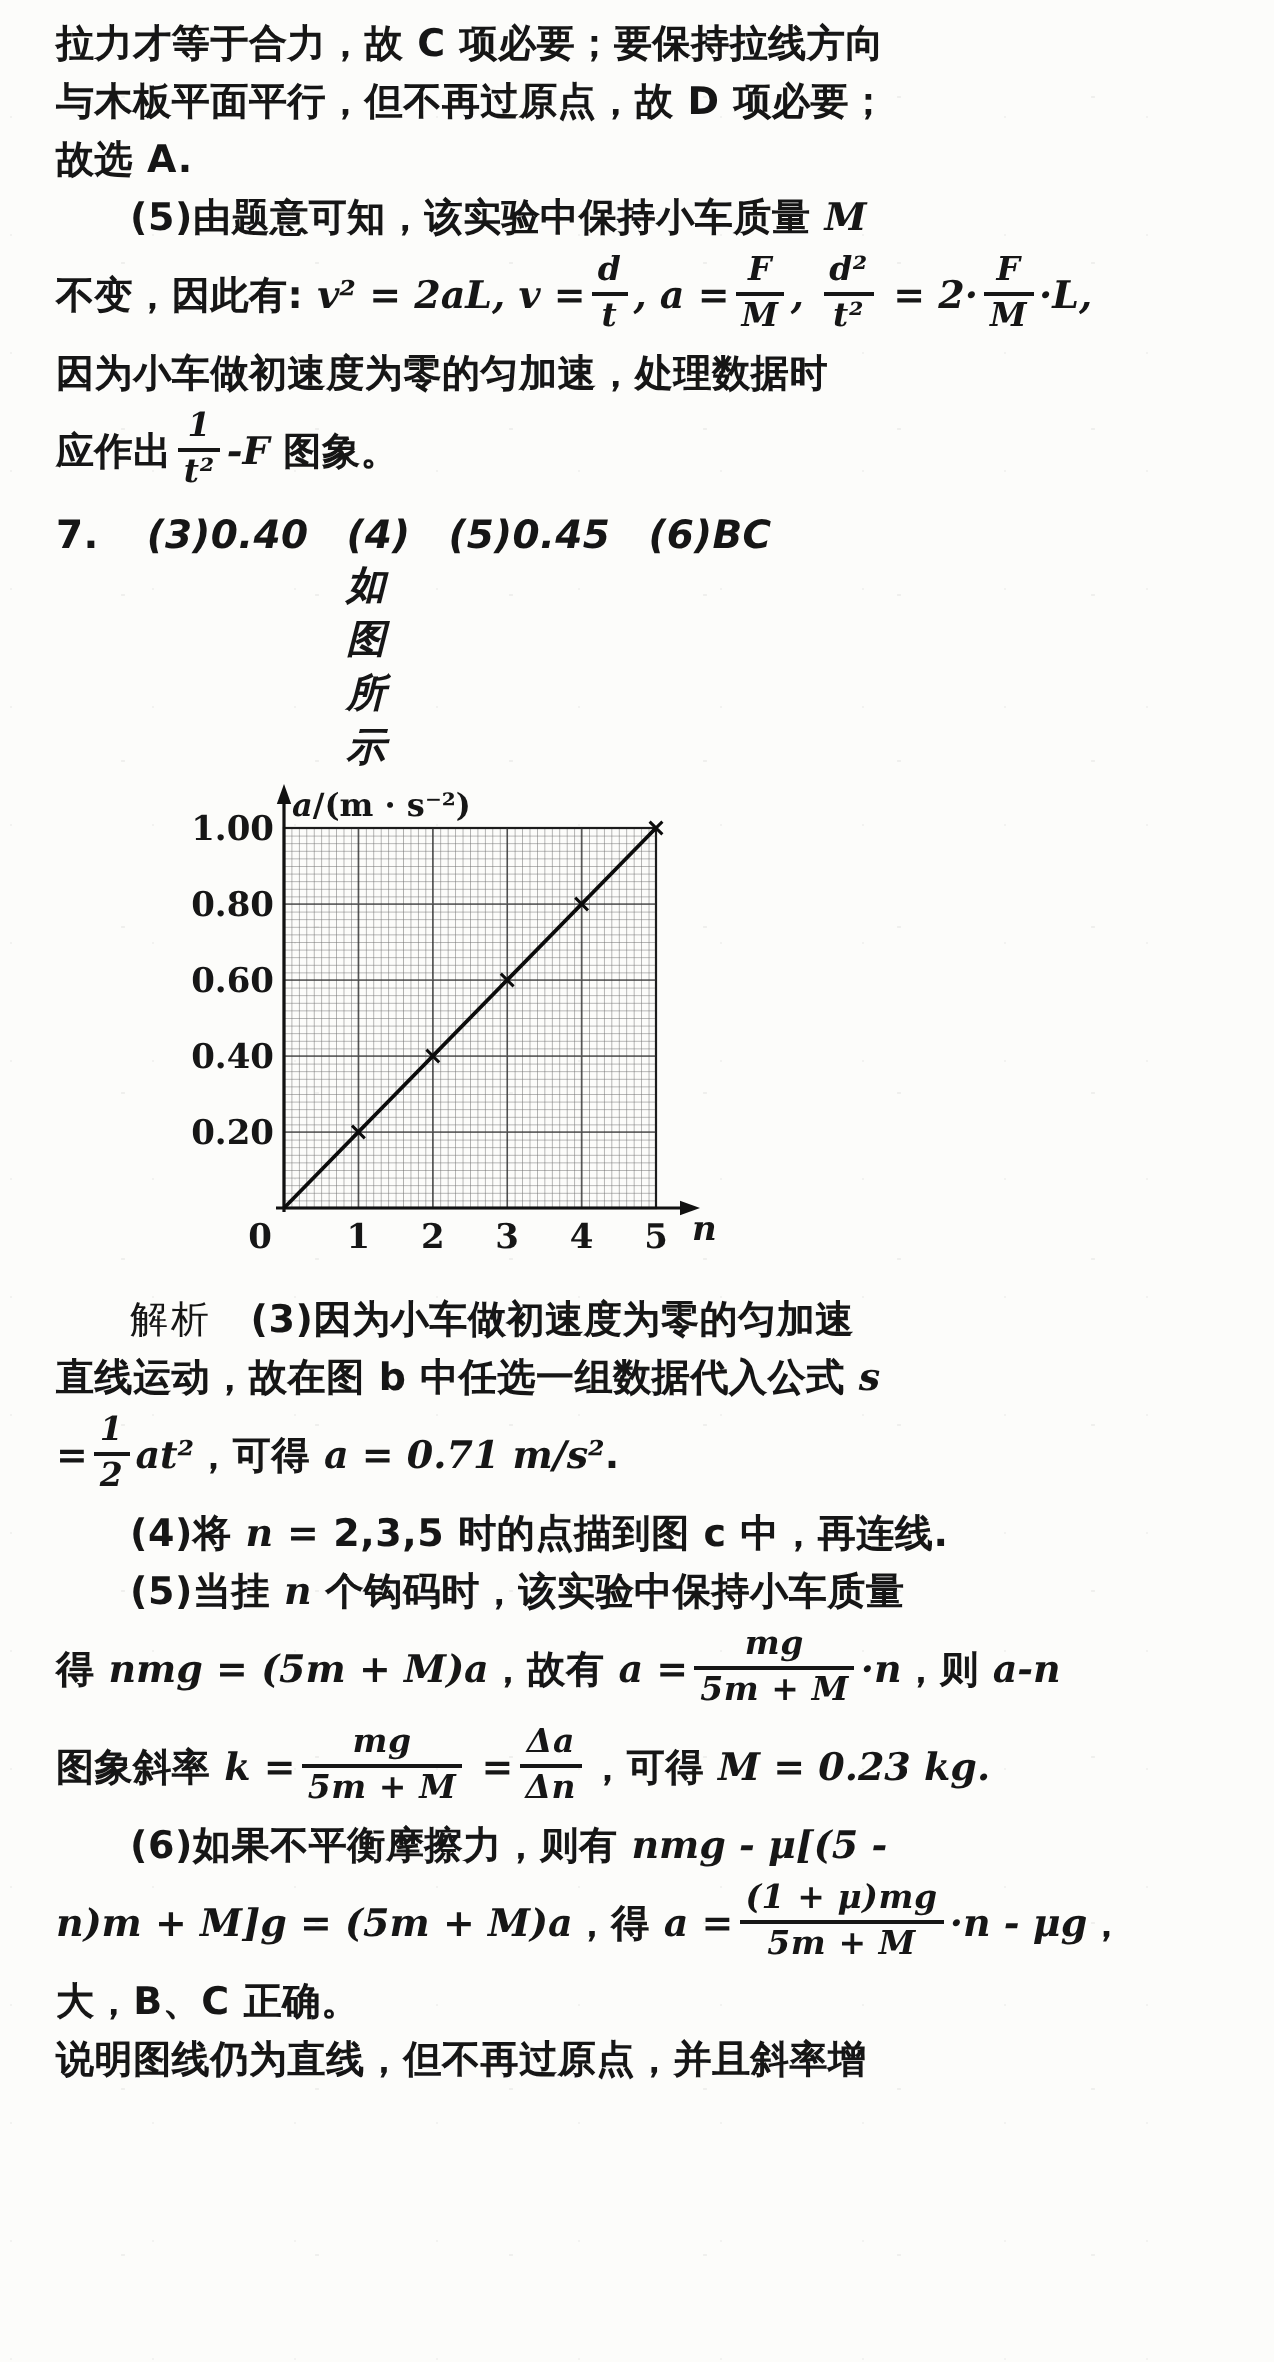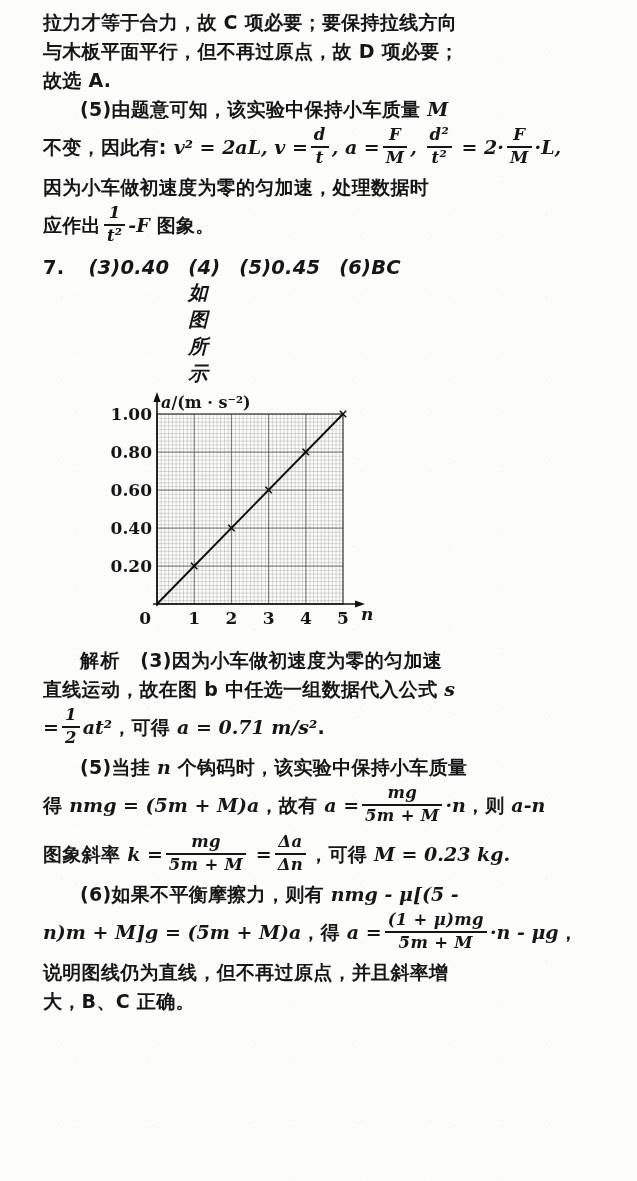--- a/index.html
+++ b/index.html
@@ -7,29 +7,29 @@
     position:relative;width:637px;height:1181px;margin:0 auto;
     background:#fcfcfa;
     background-image:radial-gradient(rgba(0,0,0,0.05) 0.8px, transparent 0.9px),
                      radial-gradient(rgba(0,0,0,0.04) 0.7px, transparent 0.8px);
     background-size:97px 83px, 71px 59px;
     background-position:13px 7px, 41px 29px;
     color:#161616;
     font-family:"DejaVu Sans","Liberation Sans",sans-serif;
     overflow:hidden;
   }
-  .content{position:absolute;left:43px;top:8px;width:372px;}
+  .content{position:absolute;left:28px;top:8px;width:372px;}
   .line{
     display:block;font-size:19px;line-height:29px;font-weight:700;
     letter-spacing:0.3px;white-space:nowrap;
   }
   .line.ind{text-indent:37px;}
   .line.tall{padding:4px 0 3px 0;}
   .zh{}
-  .hd{font-weight:700;letter-spacing:1.5px;}
+  .hd{font-weight:400;letter-spacing:1.5px;}
   .math{
     font-family:"DejaVu Serif","Liberation Serif",serif;
     font-style:italic;font-weight:700;letter-spacing:0;
   }
   .frac{
     display:inline-block;vertical-align:middle;text-align:center;
     font-family:"DejaVu Serif","Liberation Serif",serif;
     font-style:italic;font-weight:700;font-size:16.5px;line-height:1.15;
     margin:0 3px;transform:translateY(-2px);
   }
@@ -124,23 +124,24 @@
         <text class="tick" x="205.8" y="234" text-anchor="middle">4</text>
         <text class="tick" x="243" y="234" text-anchor="middle">5</text>
         <text class="tick it" x="261" y="230">n</text>
       </svg>
     </div>
 
     <div class="para">
         <div class="line ind"><span class="hd">解析</span><span class="zh">　(3)因为小车做初速度为零的匀加速</span></div>
         <div class="line"><span class="zh">直线运动，故在图 b 中任选一组数据代入公式 </span><span class="math">s</span></div>
         <div class="line tall"><span class="math">=</span><span class="frac"><span class="fn">1</span><span class="fd">2</span></span><span class="math">at²</span><span class="zh">，可得 </span><span class="math">a = 0.71 m/s²</span><span class="zh">.</span></div>
+        <div class="line ind"><span class="zh">(4)将 </span><span class="math">n</span><span class="zh"> = 2,3,5 时的点描到图 c 中，再连线.</span></div>
         <div class="line ind"><span class="zh">(5)当挂 </span><span class="math">n</span><span class="zh"> 个钩码时，该实验中保持小车质量</span></div>
         <div class="line tall"><span class="zh">得 </span><span class="math">nmg = (5m + M)a</span><span class="zh">，故有 </span><span class="math">a =</span><span class="frac"><span class="fn">mg</span><span class="fd">5m + M</span></span><span class="math">·n</span><span class="zh">，则 </span><span class="math">a-n</span></div>
         <div class="line tall"><span class="zh">图象斜率 </span><span class="math">k =</span><span class="frac"><span class="fn">mg</span><span class="fd">5m + M</span></span><span class="math"> =</span><span class="frac"><span class="fn">Δa</span><span class="fd">Δn</span></span><span class="zh">，可得 </span><span class="math">M = 0.23 kg.</span></div>
         <div class="line ind"><span class="zh">(6)如果不平衡摩擦力，则有 </span><span class="math">nmg - μ[(5 -</span></div>
         <div class="line tall"><span class="math">n)m + M]g = (5m + M)a</span><span class="zh">，得 </span><span class="math">a =</span><span class="frac"><span class="fn">(1 + μ)mg</span><span class="fd">5m + M</span></span><span class="math">·n - μg</span><span class="zh">，</span></div>
+        <div class="line"><span class="zh">大，B、C 正确。</span></div>
         <div class="line"><span class="zh">说明图线仍为直线，但不再过原点，并且斜率增</span></div>
-        <div class="line"><span class="zh">大，B、C 正确。</span></div>
       </div>
 
   </div>
 </div>
 
 </body></html>

